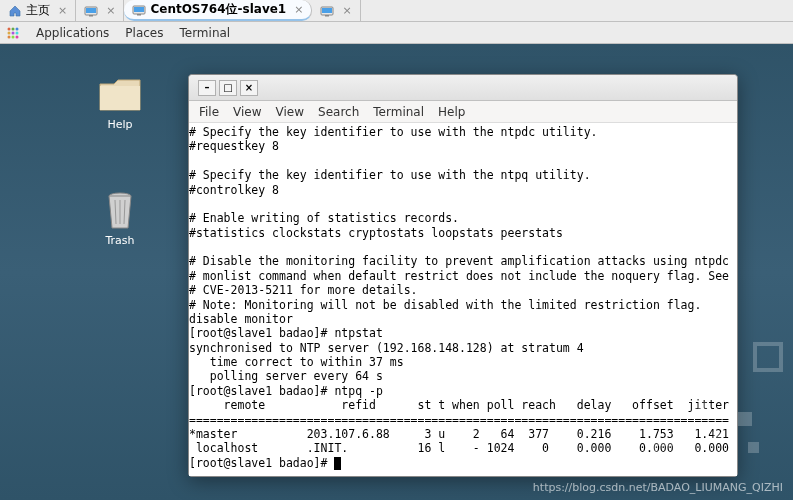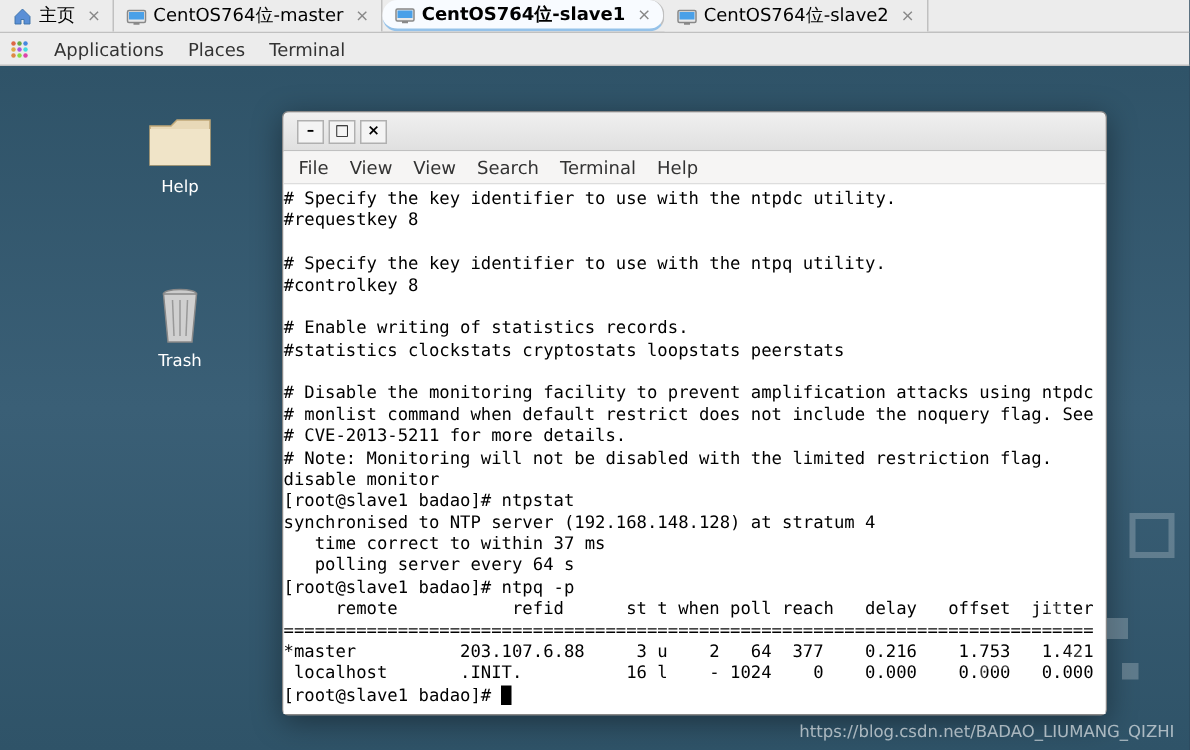--- a/index.html
+++ b/index.html
@@ -147,21 +147,20 @@
     <span class="close">×</span>
   </div>
   <div class="tab">
     <span class="vm-icon">
       <svg width="14" height="14" viewBox="0 0 14 14">
           <rect x="1" y="3" width="12" height="8" rx="1" fill="#e8e8e8" stroke="#888"></rect>
           <rect x="2" y="4" width="10" height="5" fill="#4aa0e8"></rect>
           <rect x="5" y="11" width="4" height="1.5" fill="#888"></rect>
         </svg>
     </span>
-    <span>CentOS764位-master</span>
     <span class="close">×</span>
   </div>
   <div class="tab active">
     <span class="vm-icon">
       <svg width="14" height="14" viewBox="0 0 14 14">
           <rect x="1" y="3" width="12" height="8" rx="1" fill="#e8e8e8" stroke="#888"></rect>
           <rect x="2" y="4" width="10" height="5" fill="#4aa0e8"></rect>
           <rect x="5" y="11" width="4" height="1.5" fill="#888"></rect>
         </svg>
     </span>
@@ -169,21 +168,20 @@
     <span class="close">×</span>
   </div>
   <div class="tab">
     <span class="vm-icon">
       <svg width="14" height="14" viewBox="0 0 14 14">
           <rect x="1" y="3" width="12" height="8" rx="1" fill="#e8e8e8" stroke="#888"></rect>
           <rect x="2" y="4" width="10" height="5" fill="#4aa0e8"></rect>
           <rect x="5" y="11" width="4" height="1.5" fill="#888"></rect>
         </svg>
     </span>
-    <span>CentOS764位-slave2</span>
     <span class="close">×</span>
   </div>
 </div>
 
 <div class="menu-bar">
   <span class="app-icon">
     <svg width="14" height="14" viewBox="0 0 14 14">
       <circle cx="3" cy="3" r="1.5" fill="#d64"></circle>
         <circle cx="7" cy="3" r="1.5" fill="#6a4"></circle>
         <circle cx="11" cy="3" r="1.5" fill="#48d"></circle>

